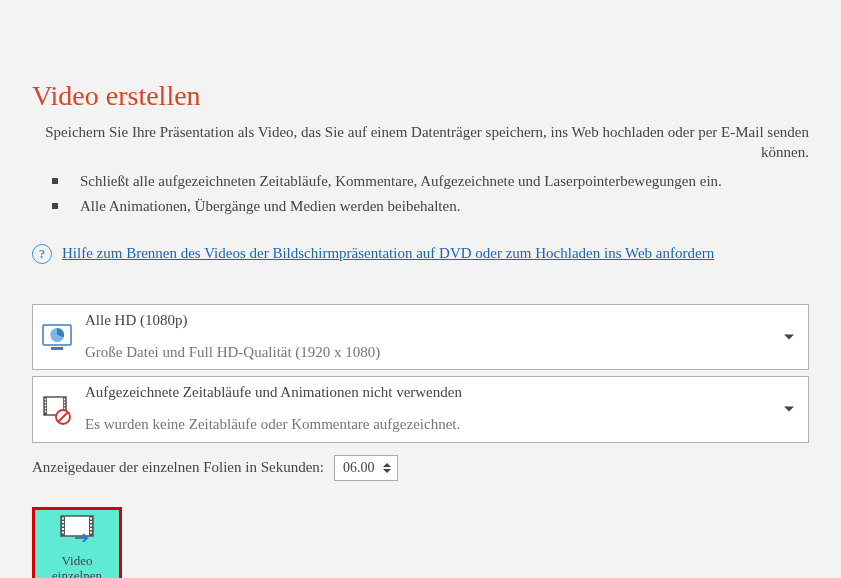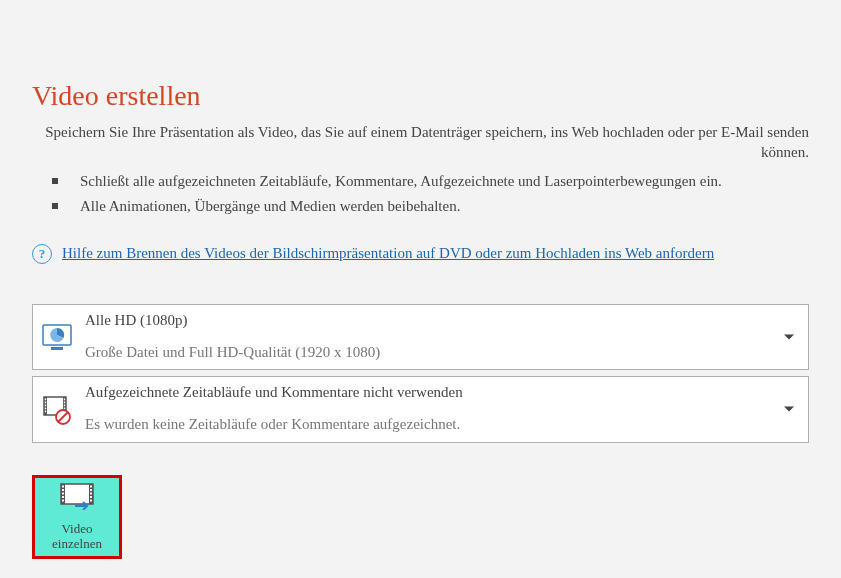--- a/index.html
+++ b/index.html
@@ -231,26 +231,36 @@
             <rect x="22.8" y="8.5" width="1.4" height="1.8"></rect>
             <rect x="22.8" y="11.5" width="1.4" height="1.8"></rect>
             <rect x="22.8" y="14.5" width="1.4" height="1.8"></rect>
             <rect x="22.8" y="17.5" width="1.4" height="1.8"></rect>
           </g>
           <circle cx="22" cy="24" r="7" fill="#fff" stroke="#c33" stroke-width="1.8"></circle>
           <line x1="17" y1="29" x2="27" y2="19" stroke="#c33" stroke-width="1.8"></line>
         </svg>
       </div>
       <div class="dd-text">
-        <div class="line1">Aufgezeichnete Zeitabläufe und Kommentare nicht verwenden</div>
+        <div class="line1">Aufgezeichnete Zeitabläufe und Animationen nicht verwenden</div>
         <div class="line2">Es wurden keine Zeitabläufe oder Kommentare aufgezeichnet.</div>
       </div>
       <div class="dd-caret"></div>
     </div>
 
+    <div class="duration-row">
+      <span>Anzeigedauer der einzelnen Folien in Sekunden:</span>
+      <div class="spinner">
+        <input type="text" value="06.00" style="">
+        <div class="sp-arrows">
+          <div class="sp-up"></div>
+          <div class="sp-down"></div>
+        </div>
+      </div>
+    </div>
 
     <div class="create-button-wrap">
       <div class="create-button">
         <svg viewBox="0 0 36 28" width="36" height="28">
           <rect x="2" y="2" width="32" height="20" fill="#fff" stroke="#555" stroke-width="1.5"></rect>
           <g fill="#555">
             <rect x="2" y="2" width="4" height="20"></rect>
             <rect x="30" y="2" width="4" height="20"></rect>
           </g>
           <g fill="#fff">

